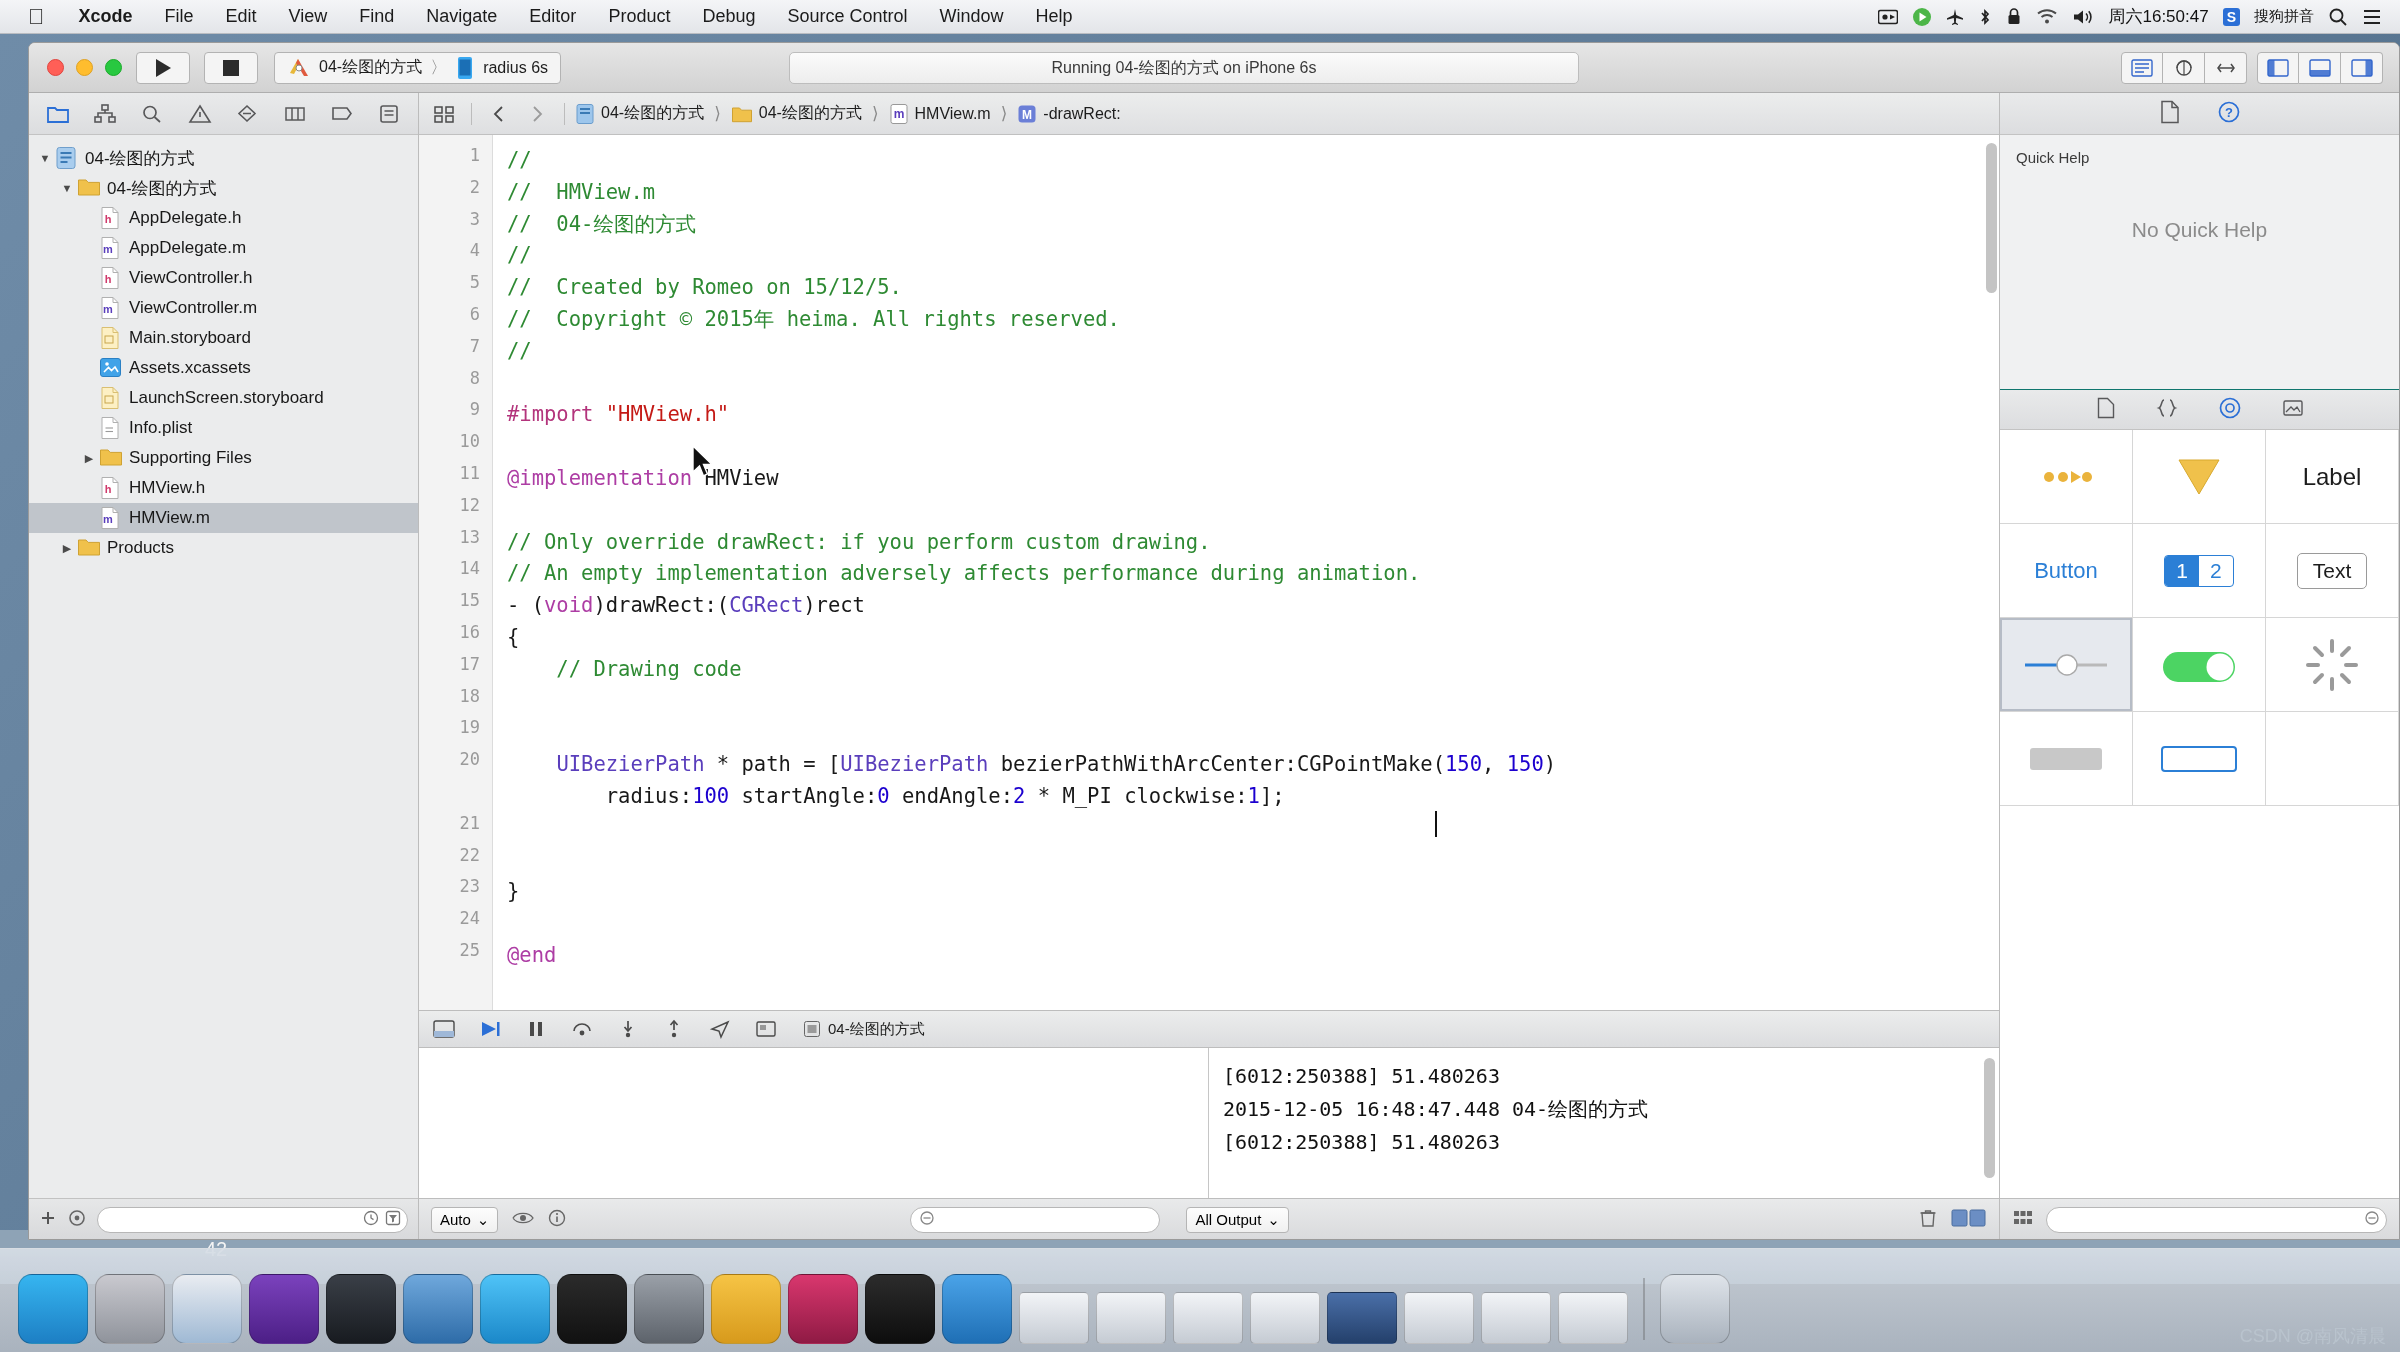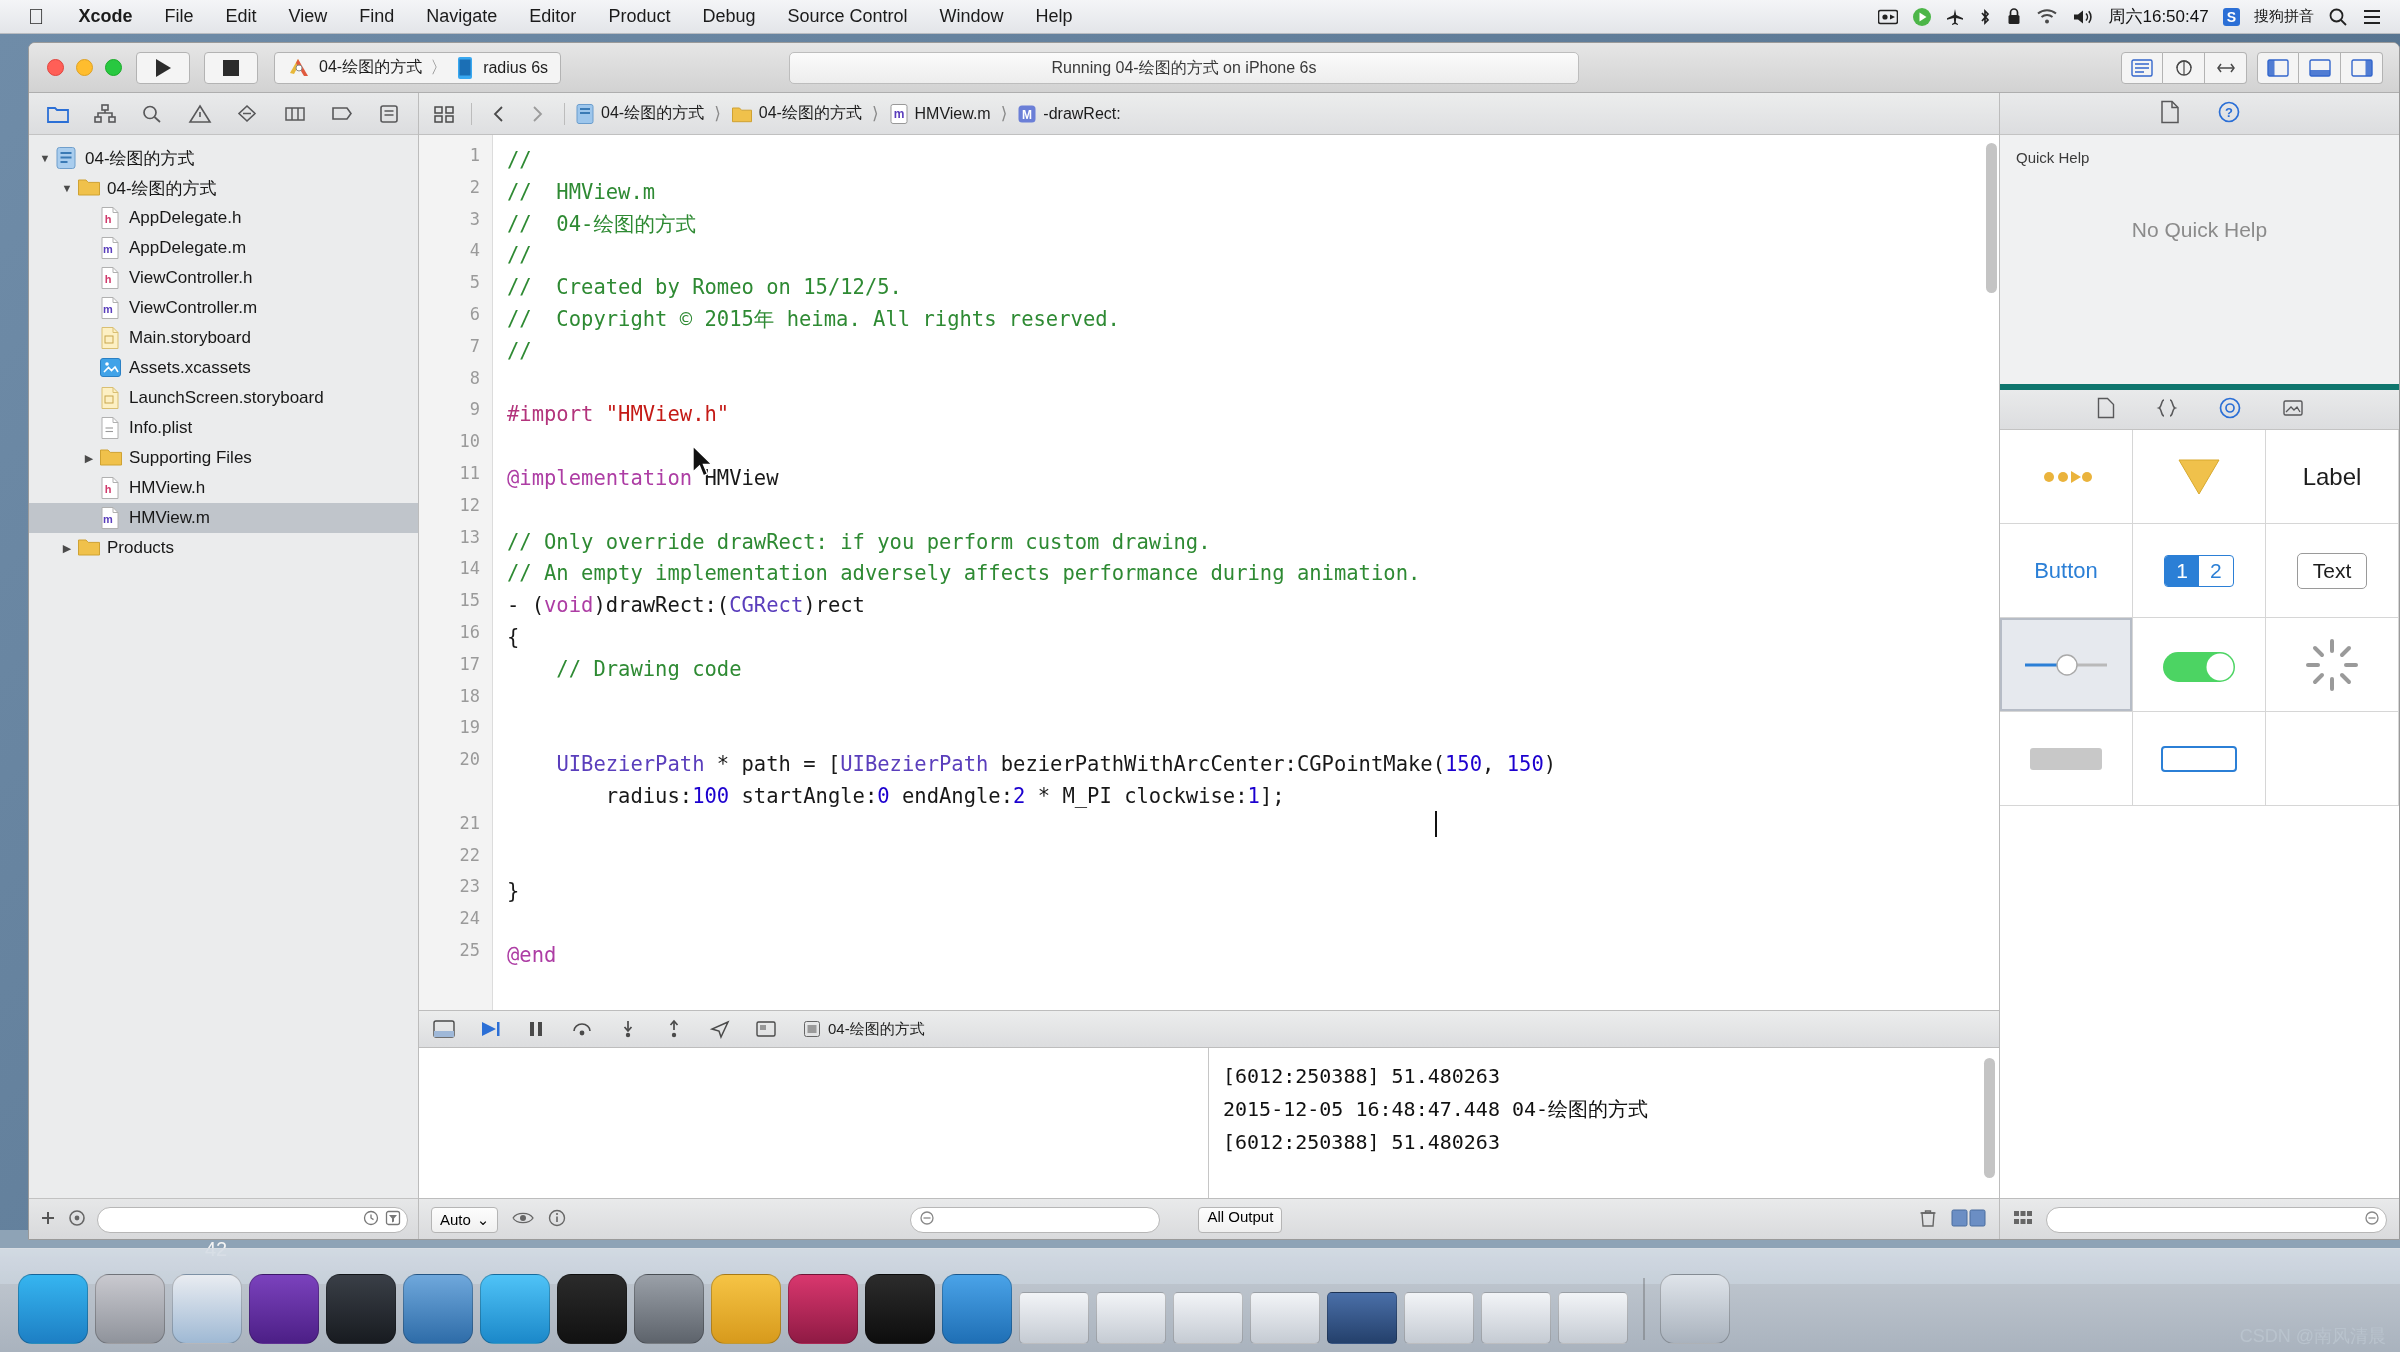--- a/index.html
+++ b/index.html
@@ -130,21 +130,21 @@
       border-top:1px solid #bdbdbd; display:flex; align-items:center; padding:0 12px; gap:14px; }
   .popup { height:26px; border:1px solid #b5b5b5; border-radius:4px; background:linear-gradient(to bottom,#fdfdfd,#f0f0f0);
       display:flex; align-items:center; padding:0 8px; gap:6px; font-size:15px; }
   .searchbox { width:250px; height:26px; background:#fff; border:1px solid #b7b7b7; border-radius:13px;
       display:flex; align-items:center; padding:0 8px; }
 
   
   #utility { width:400px; border-left:1px solid #bcbcbc; background:#ebeced; display:flex; flex-direction:column; }
   #util-tabs { height:42px; background:linear-gradient(to bottom,#e9eaeb,#dcdddf);
       border-bottom:1px solid #c3c3c3; display:flex; align-items:center; justify-content:center; gap:36px; }
-  #quickhelp { flex:0 0 255px; background:#f0f1f2; border-bottom:6px solid #0f766e; padding:14px 16px; position:relative; }
+  #quickhelp { flex:0 0 255px; background:#f0f1f2; border-bottom:1px solid #0f766e; padding:14px 16px; position:relative; }
   .qh-title { font-size:15px; color:#3b3b3b; }
   .qh-empty { text-align:center; margin-top:52px; font-size:21px; color:#8b8b8b; }
   #lib-tabs { height:40px; background:linear-gradient(to bottom,#e9eaeb,#dcdddf);
       border-bottom:1px solid #c3c3c3; display:flex; align-items:center; justify-content:center; gap:40px; }
   #lib-grid { flex:1; background:#fff; display:grid; grid-template-columns:1fr 1fr 1fr;
       grid-auto-rows:94px; }
   .libcell { border-right:1px solid #d6d6d6; border-bottom:1px solid #d6d6d6;
       display:flex; align-items:center; justify-content:center; position:relative; }
   .libcell.sel { background:#e6e9ee; box-shadow:inset 0 0 0 2px #b6bcc6; }
   #lib-bottom { height:42px; background:linear-gradient(to bottom,#e9eaeb,#d9dadc);
@@ -736,21 +736,21 @@
             </svg>
         </span>
         <div class="searchbox" style="margin-left:330px;">
           <span>
             <svg width="16" height="16" viewBox="0 0 16 16">
                 <circle cx="8" cy="8" r="6" fill="none" stroke="#888" stroke-width="1.3"></circle>
                 <line x1="4.5" y1="8" x2="11.5" y2="8" stroke="#888" stroke-width="1.3"></line>
               </svg>
           </span>
         </div>
-        <div class="popup" style="margin-left:24px;flex-direction:column;">
+        <div class="popup" style="margin-left:12px;">
           <span>All Output</span>
           <span>⌄</span>
         </div>
         <span style="margin-left:auto;">
           <svg width="18" height="20" viewBox="0 0 18 20">
               <path d="M3 5 h12 l-1 13 H4 Z" fill="none" stroke="#666" stroke-width="1.4"></path>
               <line x1="1.5" y1="5" x2="16.5" y2="5" stroke="#666" stroke-width="1.5"></line>
               <path d="M6.5 5 V3 h5 v2" fill="none" stroke="#666" stroke-width="1.4"></path>
             </svg>
         </span>

